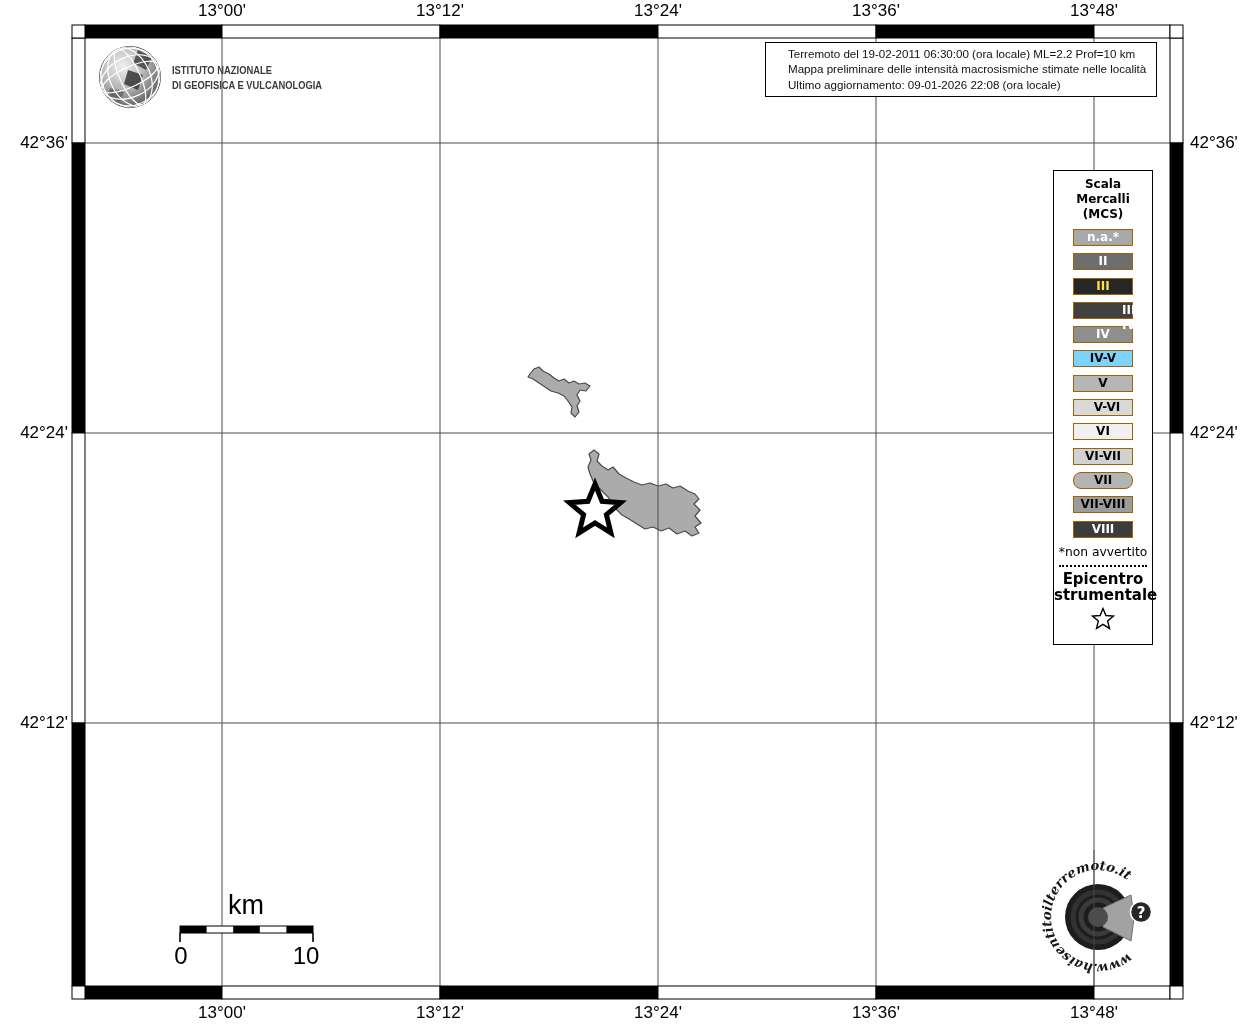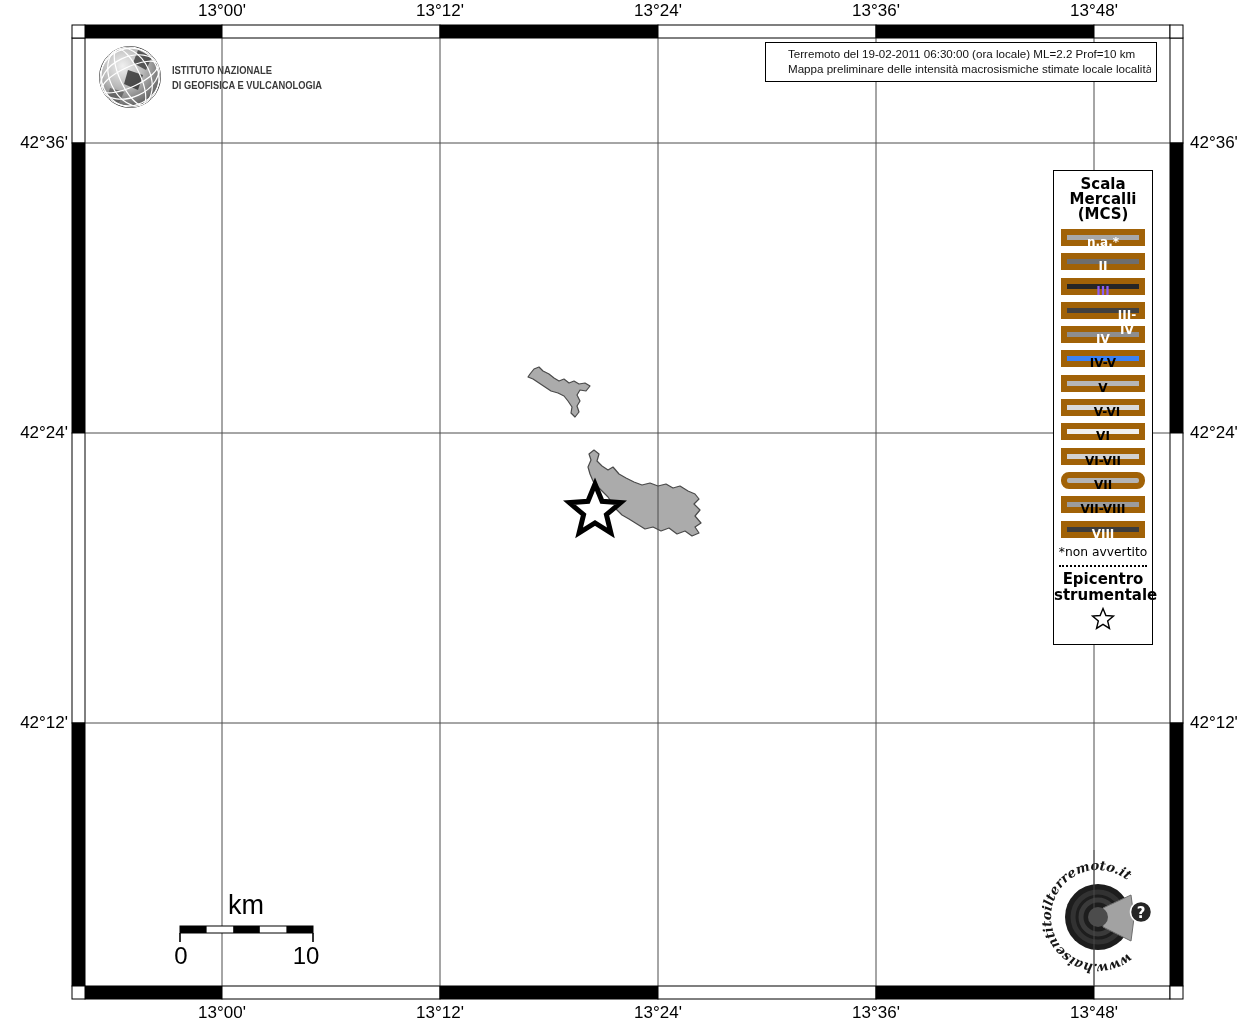--- a/index.html
+++ b/index.html
@@ -17,24 +17,24 @@
     position:absolute;left:765px;top:42px;width:392px;box-sizing:border-box;
     background:#fff;border:1px solid #000;padding:3px 5px 4px 22px;
     font-size:11.6px;line-height:15.4px;color:#111;
   }
   .info-box div{white-space:nowrap;overflow:hidden;}
   .legend{
     position:absolute;left:1053px;top:170px;width:100px;height:475px;box-sizing:border-box;
     background:#fff;border:1px solid #000;text-align:center;
     font-family:"DejaVu Sans",sans-serif;
   }
-  .lg-title{margin-top:6px;font-size:15px;font-weight:bold;line-height:15px;white-space:pre-line;color:#000;}
+  .lg-title{margin-top:6px;font-size:12px;font-weight:bold;line-height:15px;white-space:pre-line;color:#000;}
   .lg-boxes{margin-top:7px;}
   .lg-box{
-    width:84px;height:17px;margin:0 auto 7.3px auto;border:6px solid #a16207;box-sizing:border-box;
+    width:60px;height:17px;margin:0 auto 7.3px auto;border:1px solid #a16207;box-sizing:border-box;
     font-size:12px;font-weight:bold;line-height:15px;text-align:center;
   }
   .lg-foot{margin-top:4px;font-size:12.3px;color:#000;}
   .lg-divider{margin:6px 5px 0 5px;border-top:2px dotted #000;height:0;}
   .lg-epi{margin-top:4px;font-size:15px;font-weight:bold;line-height:16px;white-space:pre-line;color:#000;}
   .lg-star{margin-top:3px;}
 </style>
 </head>
 <body>
 
@@ -168,34 +168,35 @@
 <div class="ax ax-left" style="top:132px">42°36'</div>
 <div class="ax ax-left" style="top:422px">42°24'</div>
 <div class="ax ax-left" style="top:712px">42°12'</div>
 
 <div class="ax ax-right" style="top:132px">42°36'</div>
 <div class="ax ax-right" style="top:422px">42°24'</div>
 <div class="ax ax-right" style="top:712px">42°12'</div>
 
 <div class="info-box">
   <div>Terremoto del 19-02-2011 06:30:00 (ora locale) ML=2.2 Prof=10 km</div>
-  <div>Mappa preliminare delle intensità macrosismiche stimate locale località</div>
+  <div>Mappa preliminare delle intensità macrosismiche stimate nelle località</div>
+  <div>Ultimo aggiornamento: 09-01-2026 22:08 (ora locale)</div>
 </div>
 
 <div class="legend">
   <div class="lg-title">Scala
 Mercalli
 (MCS)</div>
   <div class="lg-boxes">
     <div class="lg-box" style="background-color: rgb(168, 168, 168); color: rgb(255, 255, 255);">n.a.*</div>
     <div class="lg-box" style="background-color: rgb(110, 110, 110); color: rgb(255, 255, 255);">II</div>
-    <div class="lg-box" style="background-color: rgb(38, 38, 38); color: #8b5cf6;">III</div>
+    <div class="lg-box" style="background-color: rgb(38, 38, 38); color: #fde047;">III</div>
     <div class="lg-box" style="background-color: rgb(64, 64, 64); color: rgb(255, 255, 255); padding-left: 48px;">III-IV</div>
     <div class="lg-box" style="background-color: rgb(142, 142, 142); color: rgb(255, 255, 255);">IV</div>
-    <div class="lg-box" style="background-color: #3b82f6; color: rgb(0, 0, 0);">IV-V</div>
+    <div class="lg-box" style="background-color: #7dd3fc; color: rgb(0, 0, 0);">IV-V</div>
     <div class="lg-box" style="background-color: rgb(182, 182, 182); color: rgb(0, 0, 0);">V</div>
     <div class="lg-box" style="background-color: rgb(217, 217, 217); color: rgb(0, 0, 0); padding-left: 8px;">V-VI</div>
     <div class="lg-box" style="background-color: rgb(240, 240, 240); color: rgb(0, 0, 0);">VI</div>
     <div class="lg-box" style="background-color: rgb(210, 210, 210); color: rgb(0, 0, 0);">VI-VII</div>
     <div class="lg-box" style="background-color: rgb(180, 180, 180); color: rgb(0, 0, 0); border-radius: 8px;">VII</div>
     <div class="lg-box" style="background-color: rgb(156, 156, 156); color: rgb(0, 0, 0);">VII-VIII</div>
     <div class="lg-box" style="background-color: rgb(60, 60, 60); color: rgb(255, 255, 255);">VIII</div>
   </div>
   <div class="lg-foot">*non avvertito</div>
   <div class="lg-divider"></div>

